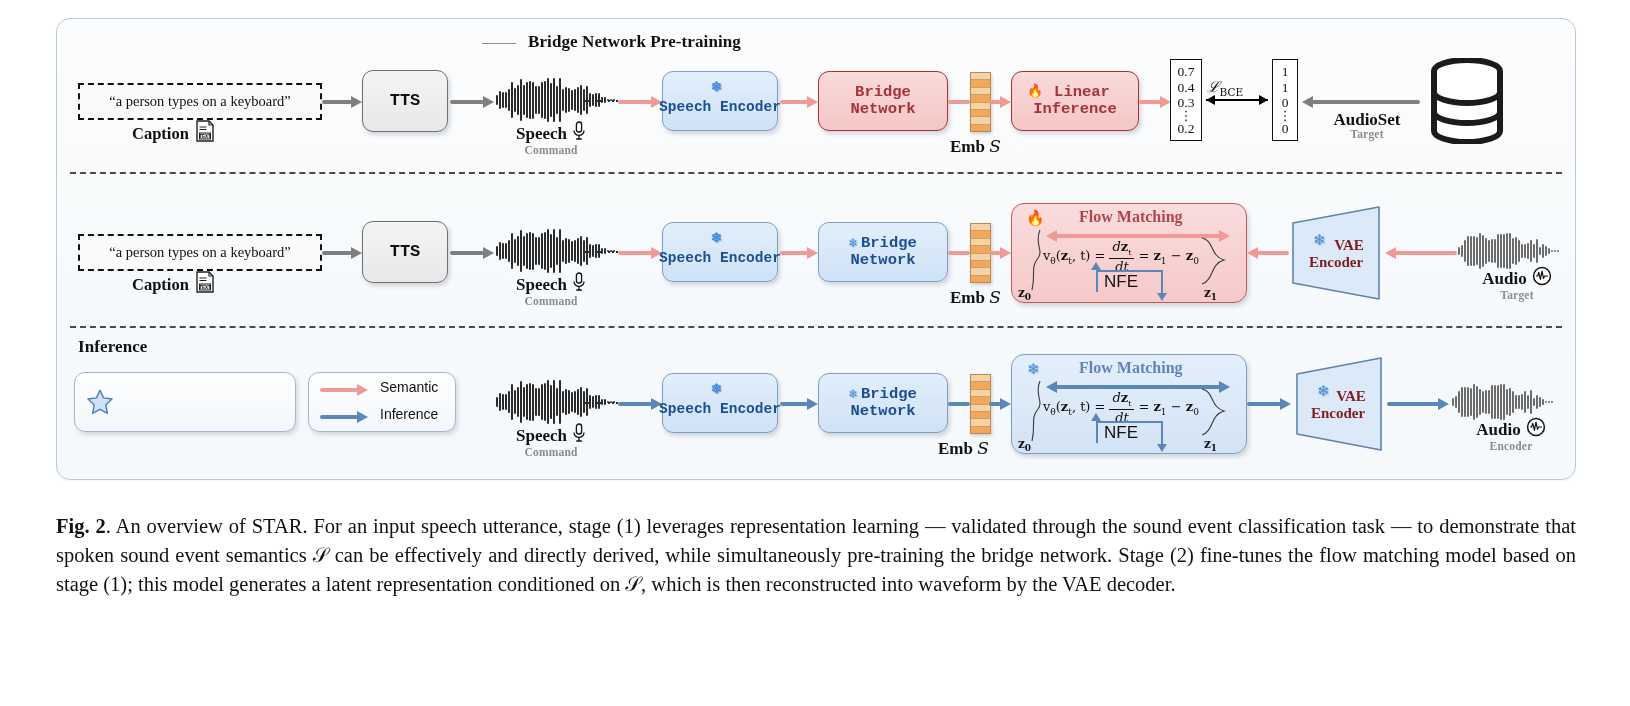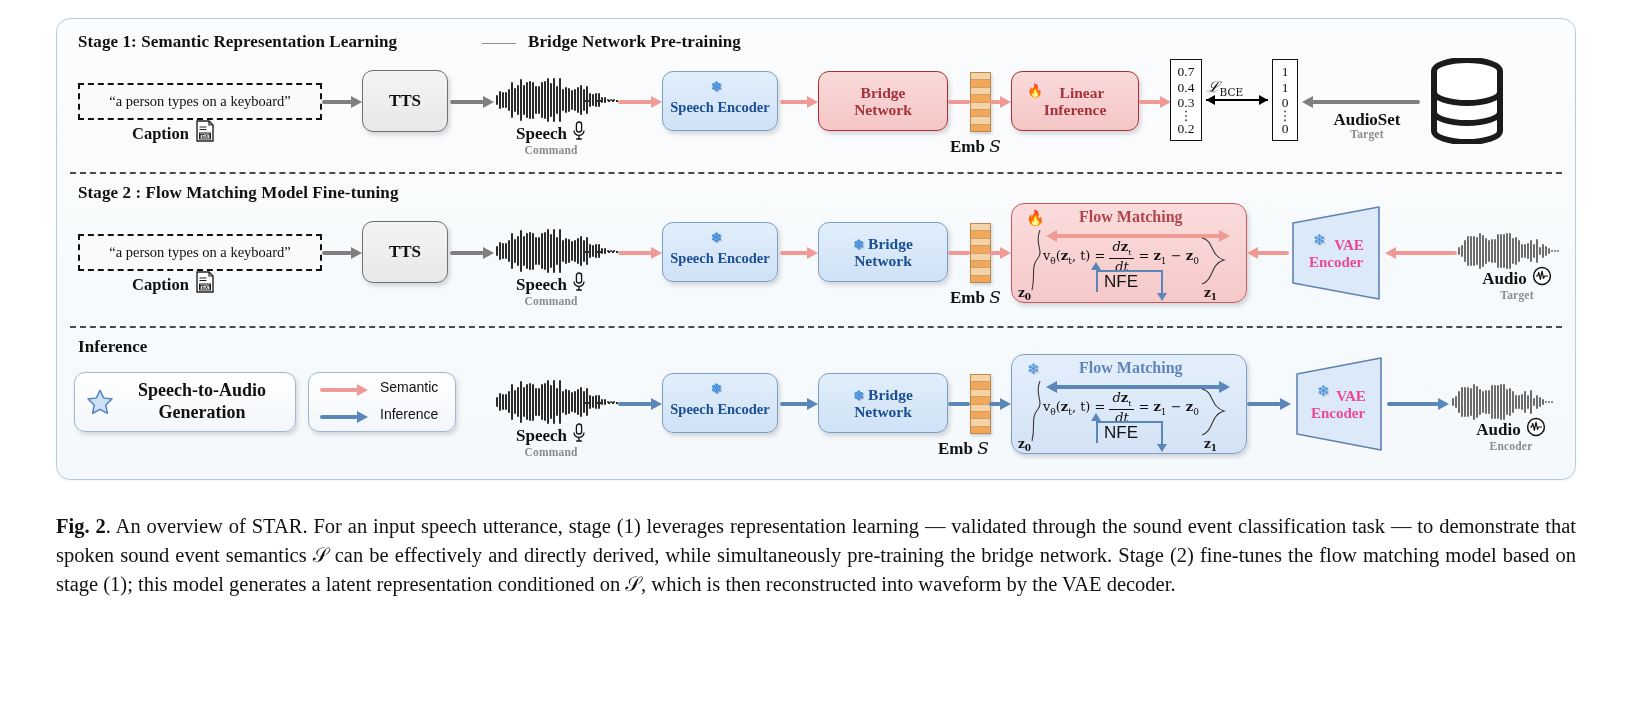--- a/index.html
+++ b/index.html
@@ -21,21 +21,21 @@
   
   .sec-title{position:absolute;font-weight:bold;font-size:17px;letter-spacing:.1px;white-space:nowrap;}
   .sec-rule{position:absolute;height:0;border-top:1.6px solid #8d8d8d;width:34px;}
 
   
   .node{
     position:absolute;display:flex;flex-direction:column;align-items:center;justify-content:center;
     border-radius:11px;text-align:center;line-height:1.12;font-weight:bold;
     box-shadow:2px 3px 4px rgba(60,70,90,.20);
   }
-  .node .ln{display:block;white-space:nowrap;}
+  .node .ln{display:block;white-space:nowrap;font-family:Liberation Mono, monospace;}
   .n-gray{background:linear-gradient(180deg,#f4f4f4,#e8e8e8);border:1.6px solid #6f6f6f;color:#111;font-size:17px;}
   .n-blue{background:linear-gradient(180deg,#e2eefb,#cfe2f6);border:1.5px solid #7e9fc4;color:#1b4f93;font-size:14.5px;}
   .n-red{background:linear-gradient(180deg,#fadada,#f5c6c6);border:1.8px solid #a93030;color:#a4333a;font-size:15.5px;}
 
   
   .badge{position:absolute;font-size:13px;line-height:1;}
   .snow{color:#3b8ee0;text-shadow:1px 1px 1px rgba(0,0,0,.22);}
   .fire{filter:saturate(1.15);}
 
   
@@ -107,21 +107,21 @@
   .frac .de{padding:1px 3px 0;}
   .zlab{position:absolute;font-family:"DejaVu Serif",serif;font-size:12px;font-weight:bold;}
   .nfe{position:absolute;font-family:"Liberation Sans",sans-serif;font-size:17px;color:#111;}
   .nfe-line{position:absolute;height:0;border-top:2px solid #5a87b8;}
   .nfe-v{position:absolute;width:0;border-left:2px solid #5a87b8;}
   .nfe-cap{position:absolute;width:0;height:0;border-left:5px solid transparent;border-right:5px solid transparent;}
 
   
   .vae{position:absolute;}
   .vae svg{position:absolute;left:0;top:0;}
-  .vae .txt{position:absolute;width:100%;text-align:center;color:#ec4899;font-weight:bold;font-size:15px;line-height:1.15;}
+  .vae .txt{position:absolute;width:100%;text-align:center;color:#7f1d1d;font-weight:bold;font-size:15px;line-height:1.15;}
 
   
   .roundbox{
     position:absolute;border:1.5px solid #9fb7cf;border-radius:11px;
     background:linear-gradient(180deg,#ffffff,#f3f7fb);
     box-shadow:2px 3px 4px rgba(60,70,90,.18);
   }
   .s2a{position:absolute;font-weight:bold;font-size:18px;text-align:center;line-height:1.2;white-space:nowrap;}
   .legtxt{position:absolute;font-family:"Liberation Sans",sans-serif;font-size:14px;color:#111;white-space:nowrap;}
 
@@ -137,21 +137,20 @@
 </style>
 </head>
 <body>
 
 <div id="root">
 
   <div class="frame"></div>
   <div class="divider" style="top:172px;"></div>
   <div class="divider" style="top:326px;"></div>
 
-  <div class="sec-title" style="left:78px;top:32px;">Stage 1: Semantic Representation Learning</div>
   <div class="sec-rule" style="left:482px;top:43px;"></div>
   <div class="sec-title" style="left:528px;top:32px;">Bridge Network Pre-training</div>
 
   <div class="capbox" style="left:78px;top:83px;width:240px;height:33px;">
     <span>“a person types on a keyboard”</span>
   </div>
   <div class="caplabel" style="left:132px;top:120px;">
     <span>Caption</span>
     <span class="textfile">
       <svg width="20" height="22" viewBox="0 0 20 22">
@@ -325,21 +324,20 @@
   </div>
   <div class="cyl" style="left:1428px;top:58px;">
     <svg width="78" height="86" viewBox="0 0 78 86">
       <ellipse cx="39" cy="13" rx="33" ry="11" fill="#fff" stroke="#1b1b1b" stroke-width="6"></ellipse>
       <path d="M6 13 v60 a33 11 0 0 0 66 0 v-60" fill="#fff" stroke="#1b1b1b" stroke-width="6"></path>
       <path d="M6 34 a33 11 0 0 0 66 0" fill="none" stroke="#1b1b1b" stroke-width="6"></path>
       <path d="M6 54 a33 11 0 0 0 66 0" fill="none" stroke="#1b1b1b" stroke-width="6"></path>
     </svg>
   </div>
 
-  <div class="sec-title" style="left:78px;top:183px;">Stage 2 : Flow Matching Model Fine-tuning</div>
 
   <div class="capbox" style="left:78px;top:234px;width:240px;height:33px;">
     <span>“a person types on a keyboard”</span>
   </div>
   <div class="caplabel" style="left:132px;top:271px;">
     <span>Caption</span>
     <span class="textfile">
       <svg width="20" height="22" viewBox="0 0 20 22">
           <path d="M2 1 h12 l4 4 v16 h-16 z" fill="#fff" stroke="#222" stroke-width="1.4"></path>
           <path d="M14 1 v4 h4" fill="none" stroke="#222" stroke-width="1.2"></path>
@@ -563,24 +561,20 @@
   </div>
 
   <div class="sec-title" style="left:78px;top:337px;">Inference</div>
 
   <div class="roundbox" style="left:74px;top:372px;width:220px;height:58px;"></div>
   <span class="star" style="position:absolute;left:86px;top:388px;">
     <svg width="28" height="28" viewBox="0 0 28 28">
         <path d="M14 2.2 17.6 9.9 26 11 19.8 17 21.4 25.4 14 21.3 6.6 25.4 8.2 17 2 11 10.4 9.9 Z" fill="#cfe0f7" stroke="#4a7fc1" stroke-width="1.4" stroke-linejoin="round"></path>
       </svg>
   </span>
-  <div class="s2a" style="left:118px;top:380px;width:168px;">
-    <span style="display:block;">Speech-to-Audio</span>
-    <span style="display:block;">Generation</span>
-  </div>
 
   <div class="roundbox" style="left:308px;top:372px;width:146px;height:58px;"></div>
   <div class="arr red" style="left:320px;top:388px;width:50px;">
     <div class="shaft" style="width:38px;"></div>
       <div class="head" style="left:37px;"></div>
   </div>
   <div class="legtxt" style="left:380px;top:379px;">Semantic</div>
   <div class="arr blue" style="left:320px;top:415px;width:50px;">
     <div class="shaft" style="width:38px;"></div>
       <div class="head" style="left:37px;"></div>

